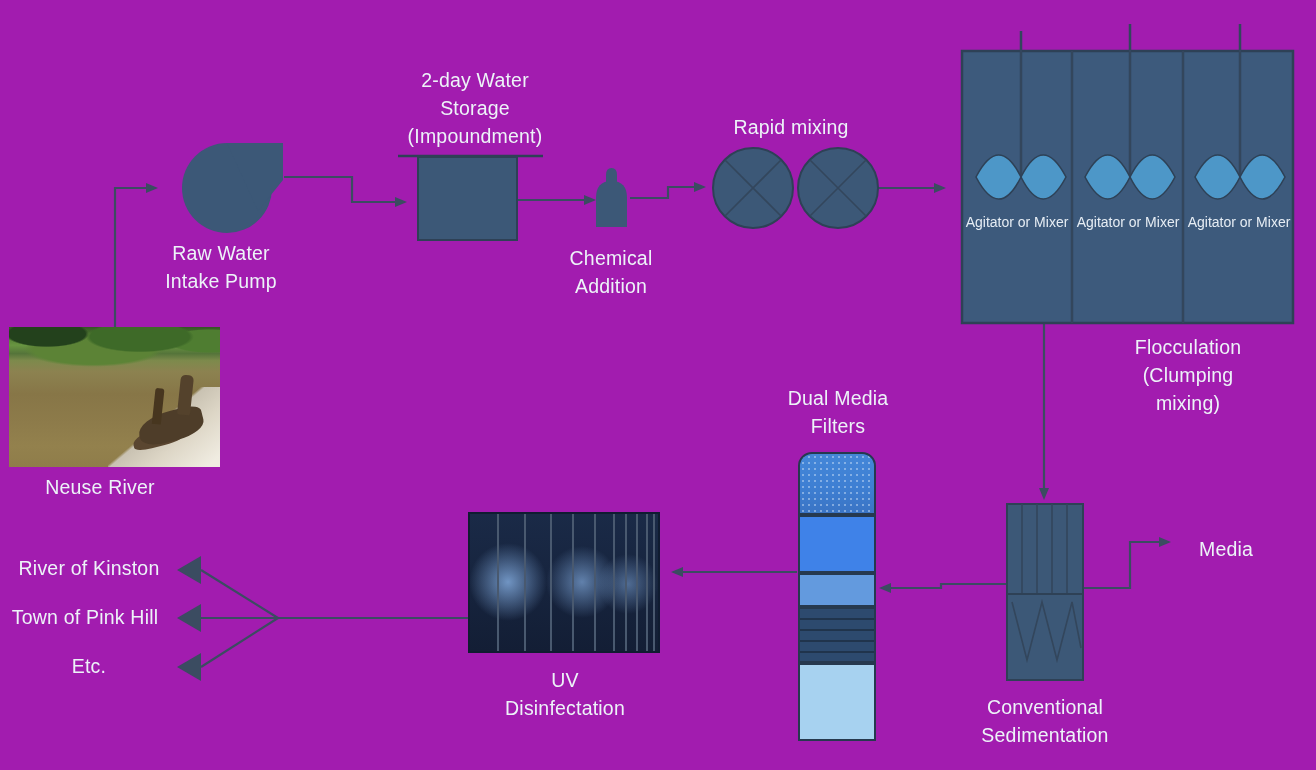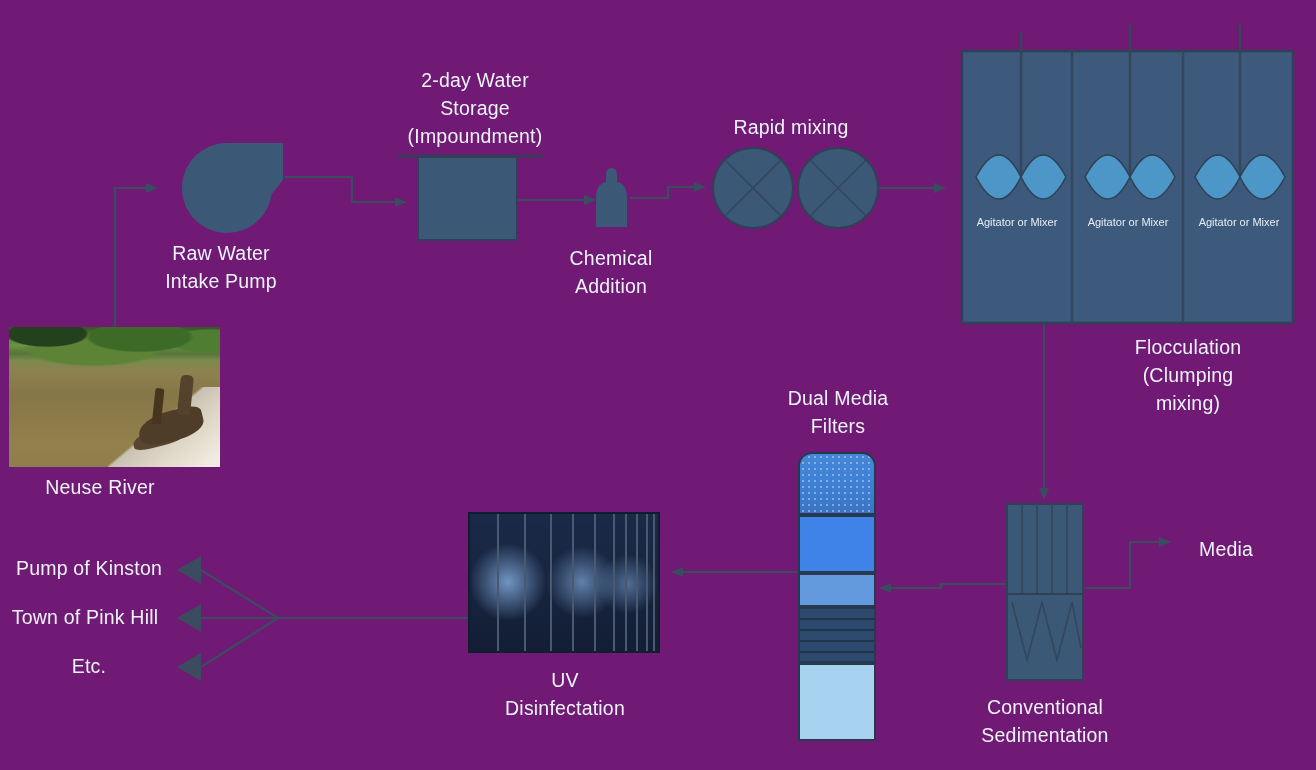--- a/index.html
+++ b/index.html
@@ -1,19 +1,19 @@
 <!DOCTYPE html>
 <html><head>
 <meta charset="utf-8">
 <style>
   html,body { margin:0; padding:0; background:#30628a; }
   .canvas {
     position: relative;
     width: 1316px; height: 770px;
-    background: #701a75;
+    background: #a21caf;
     overflow: hidden;
     font-family: "Liberation Sans", sans-serif;
   }
   svg.layer { position:absolute; left:0; top:0; }
 
   
   .lbl {
     position: absolute;
     color: #edf3f8;
     font-size: 19.5px;
@@ -21,21 +21,21 @@
     text-align: center;
     white-space: pre-line;
     transform: translateX(-50%);
     letter-spacing: .2px;
   }
   .lbl.single { line-height: 22px; }
   .agit {
     position: absolute;
     top: 216px;
     transform: translateX(-50%);
-    font-size: 11px;
+    font-size: 14px;
     line-height: 13px;
     color: #e6edf4;
     white-space: nowrap;
   }
 
   
   .photo {
     position: absolute; left: 9px; top: 327px; width: 211px; height: 140px;
     background:
       radial-gradient(ellipse 70px 22px at 18% 5%, #23411c 0 55%, transparent 60%),
@@ -201,21 +201,21 @@
   <div class="lbl" style="left:1188px; top:333px">Flocculation
 (Clumping mixing)</div>
   <div class="lbl single" style="left:100px; top:476px">Neuse River</div>
   <div class="lbl" style="left:838px; top:384px">Dual Media
 Filters</div>
   <div class="lbl single" style="left:1226px; top:538px">Media</div>
   <div class="lbl" style="left:1045px; top:693px">Conventional
 Sedimentation</div>
   <div class="lbl" style="left:565px; top:666px">UV
 Disinfectation</div>
-  <div class="lbl single" style="left:89px; top:557px">Pump of Kinston</div>
+  <div class="lbl single" style="left:89px; top:557px">River of Kinston</div>
   <div class="lbl single" style="left:85px; top:606px">Town of Pink Hill</div>
   <div class="lbl single" style="left:89px; top:655px">Etc.</div>
 
   <div class="agit" style="left:1017px">Agitator or Mixer</div>
   <div class="agit" style="left:1128px">Agitator or Mixer</div>
   <div class="agit" style="left:1239px">Agitator or Mixer</div>
 
 </div>
 
 </body></html>

